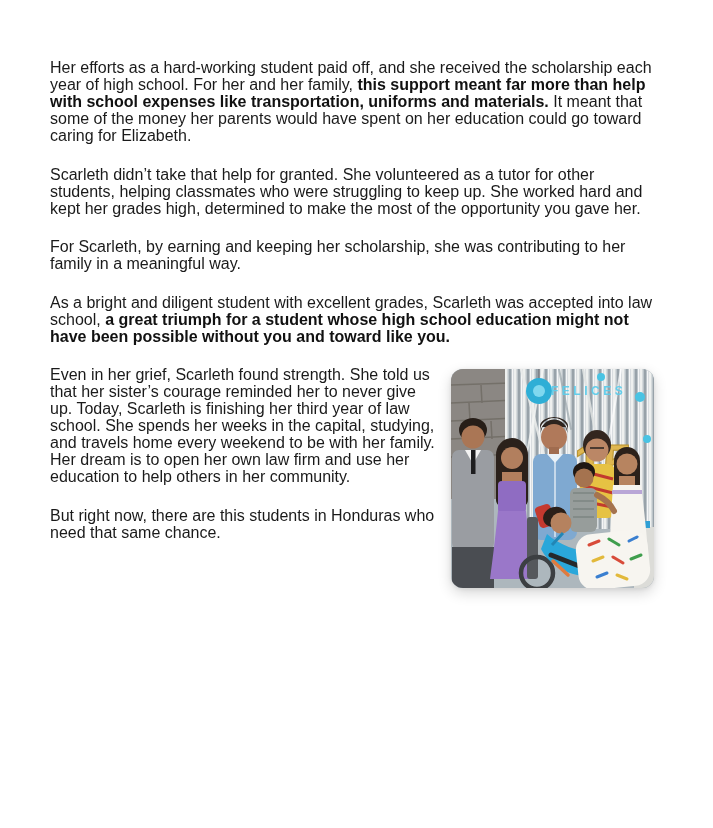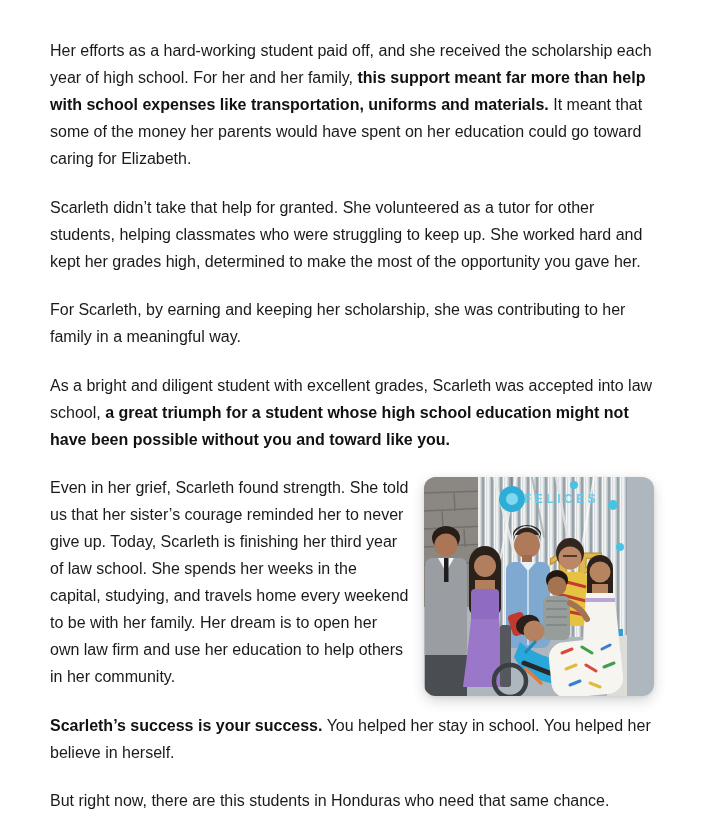--- a/index.html
+++ b/index.html
@@ -8,34 +8,34 @@
     background: #ffffff;
   }
   body {
     width: 713px;
     height: 828px;
     overflow: hidden;
     font-family: "Liberation Sans", "DejaVu Sans", sans-serif;
     color: #1a1a1a;
   }
   .article {
-    padding: 37px 53px 0 50px;
+    padding: 59px 53px 0 50px;
     font-size: 16px;
-    line-height: 27px;
+    line-height: 17px;
   }
   .article p {
     margin: 0 0 21.5px 0;
   }
   .article strong {
     font-weight: 700;
     color: #111111;
   }
   .photo-frame {
     float: right;
-    width: 230px;
+    width: 203px;
     height: 219px;
     margin: 3px 6px 9px 14px;
     border-radius: 12px;
     overflow: hidden;
     box-shadow: 0 5px 14px rgba(0,0,0,0.16), 0 1px 4px rgba(0,0,0,0.08);
     background: #adb7bd;
   }
   .photo-frame svg { display: block; }
 </style>
 </head>
@@ -163,15 +163,14 @@
             <line x1="180" y1="190" x2="190" y2="186" stroke="#3f9e4d"></line>
             <line x1="146" y1="208" x2="156" y2="204" stroke="#3a7fd0"></line>
             <line x1="166" y1="206" x2="176" y2="210" stroke="#e2b93b"></line>
           </g>
         </g>
       </g>
     </svg>
   </div>
 
   <p><span>Even in her grief, Scarleth found strength. She told us that her sister’s courage reminded her to never give up. Today, Scarleth is finishing her third year of law school. She spends her weeks in the capital, studying, and travels home every weekend to be with her family. Her dream is to open her own law firm and use her education to help others in her community.</span></p>
-  <p><strong>Scarleth’s success is your success.</strong><span> You helped her stay in school. You helped her believe in herself.</span></p>
   <p><span>But right now, there are this students in Honduras who need that same chance.</span></p>
 </div>
 
 </body></html>

